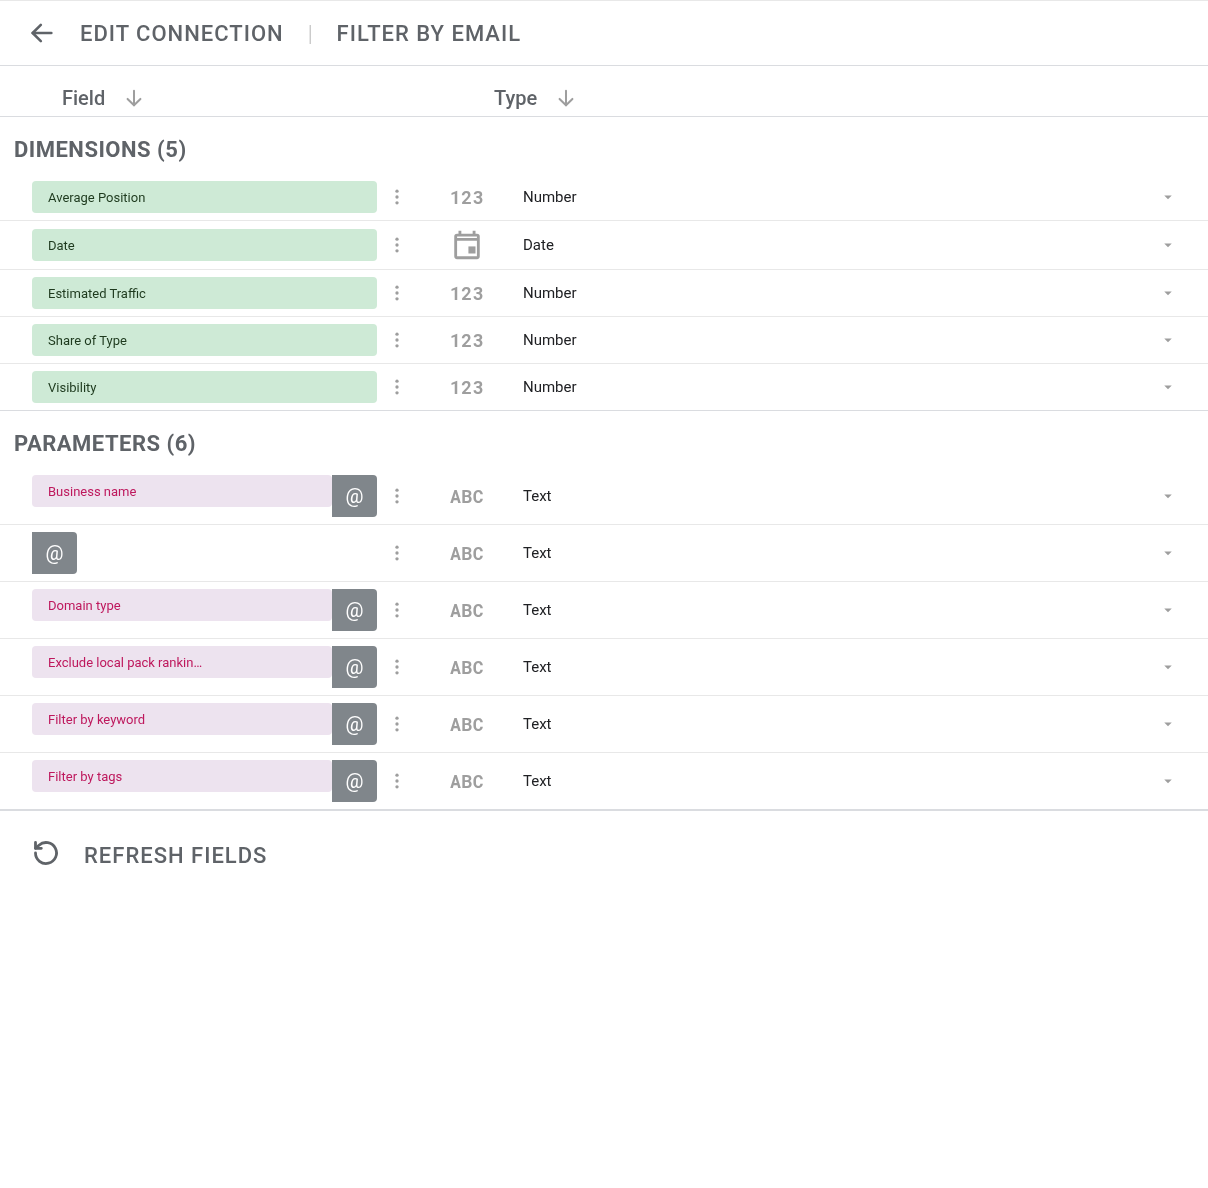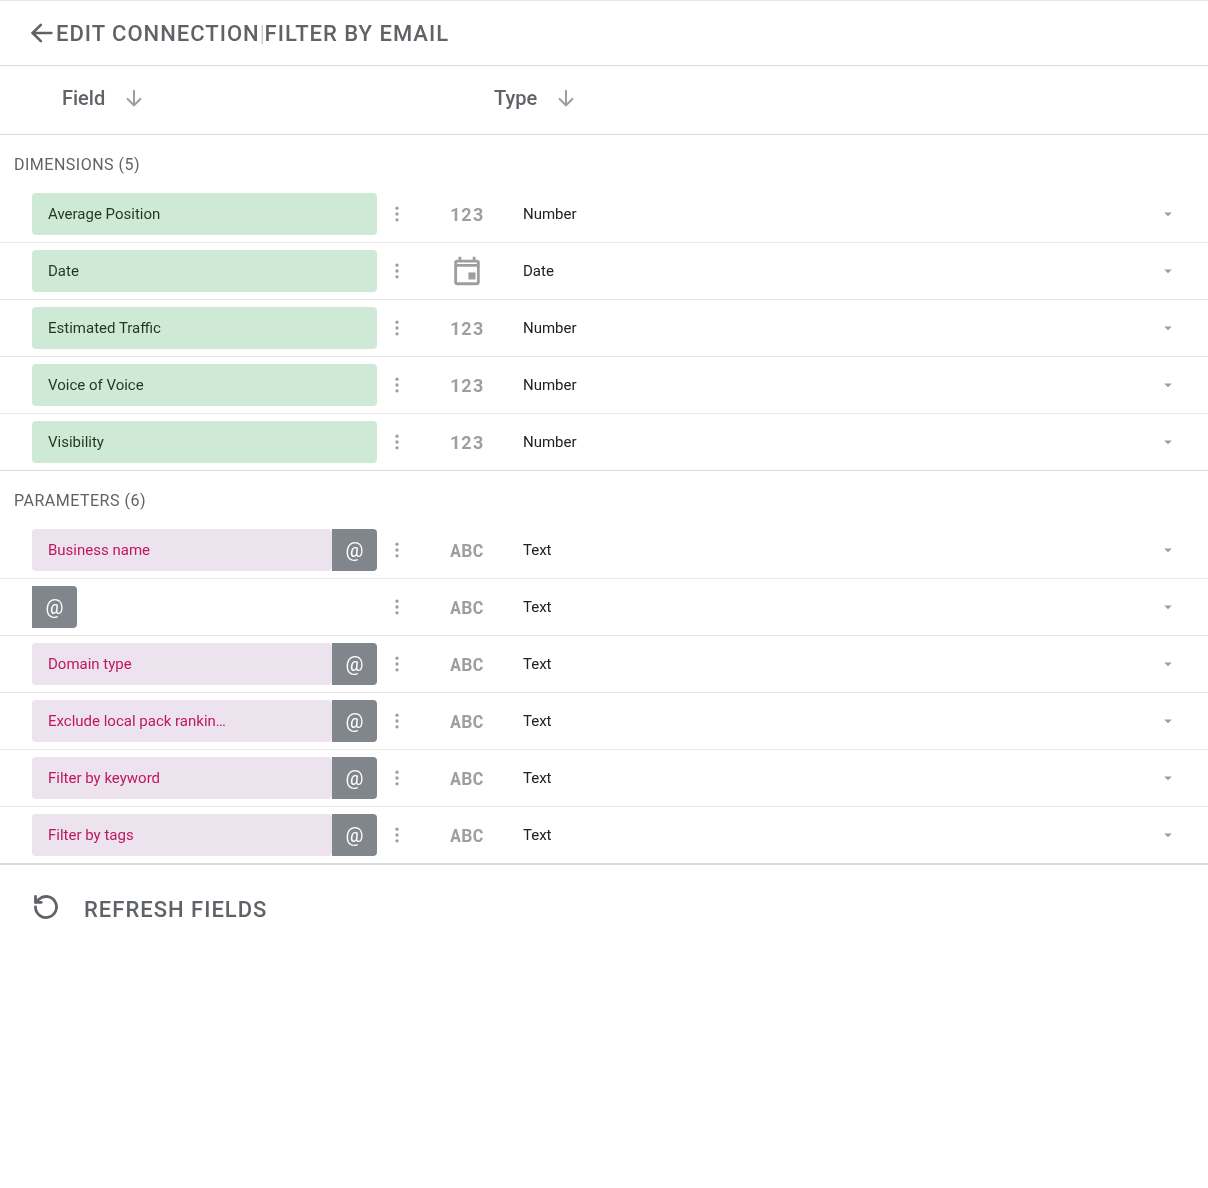--- a/index.html
+++ b/index.html
@@ -12,20 +12,21 @@
       background: #ffffff;
       color: #202124;
       width: 1208px;
     }
     .top-bar {
       display: flex;
       align-items: center;
       padding: 18px 28px;
       border-top: 1px solid #e8e8e8;
       border-bottom: 1px solid #dadce0;
+      gap: 24px;
     }
     .back-arrow {
       color: #5f6368;
       cursor: pointer;
       display: flex;
       align-items: center;
     }
     .breadcrumb-text {
       font-size: 22px;
       font-weight: 500;
@@ -33,58 +34,58 @@
       color: #5f6368;
     }
     .breadcrumb-sep {
       color: #bdbdbd;
       font-size: 22px;
       font-weight: 300;
     }
     .column-headers {
       display: flex;
       align-items: center;
-      padding: 20px 0 24px 62px;
+      padding: 20px 0 6px 62px;
       border-bottom: 1px solid #dadce0;
     }
     .col-header {
       display: flex;
       align-items: center;
       gap: 18px;
       font-size: 20px;
       color: #5f6368;
       font-weight: 500;
     }
     .col-header.field {
       width: 432px;
     }
     .sort-arrow {
       color: #9e9e9e;
     }
     .section-header {
       padding: 20px 14px 12px 14px;
-      font-size: 16px;
+      font-size: 22px;
       letter-spacing: 0.5px;
       color: #5f6368;
-      font-weight: 400;
+      font-weight: 700;
     }
     .field-row {
       display: flex;
       align-items: center;
       padding: 7px 0 7px 32px;
       border-bottom: 1px solid #e8e8e8;
     }
     .field-chip {
       width: 345px;
-      height: 42px;
+      height: 32px;
       border-radius: 4px;
       display: flex;
       align-items: center;
       padding: 0 16px;
-      font-size: 15px;
+      font-size: 13px;
     }
     .field-chip.dimension {
       background: #ceead6;
       color: #1e3a1e;
     }
     .field-chip.parameter {
       background: #ede3ef;
       color: #be185d;
       width: 300px;
       padding-right: 8px;
@@ -254,21 +255,21 @@
         <span class="type-icon-text">123</span>
       </div>
       <div class="type-label">Number</div>
       <div class="dropdown-caret">
         <svg width="18" height="18" viewBox="0 0 24 24" fill="#9e9e9e">
           <path d="M7 10l5 5 5-5z"></path>
         </svg>
       </div>
     </div>
     <div class="field-row">
-      <div class="field-chip dimension">Voice of Voice</div>
+      <div class="field-chip dimension">Share of Type</div>
       <div class="more-dots">
         <svg width="20" height="22" viewBox="0 0 24 24" fill="#9e9e9e">
           <circle cx="12" cy="5" r="2"></circle>
           <circle cx="12" cy="12" r="2"></circle>
           <circle cx="12" cy="19" r="2"></circle>
         </svg>
       </div>
       <div class="type-icon">
         <span class="type-icon-text">123</span>
       </div>

